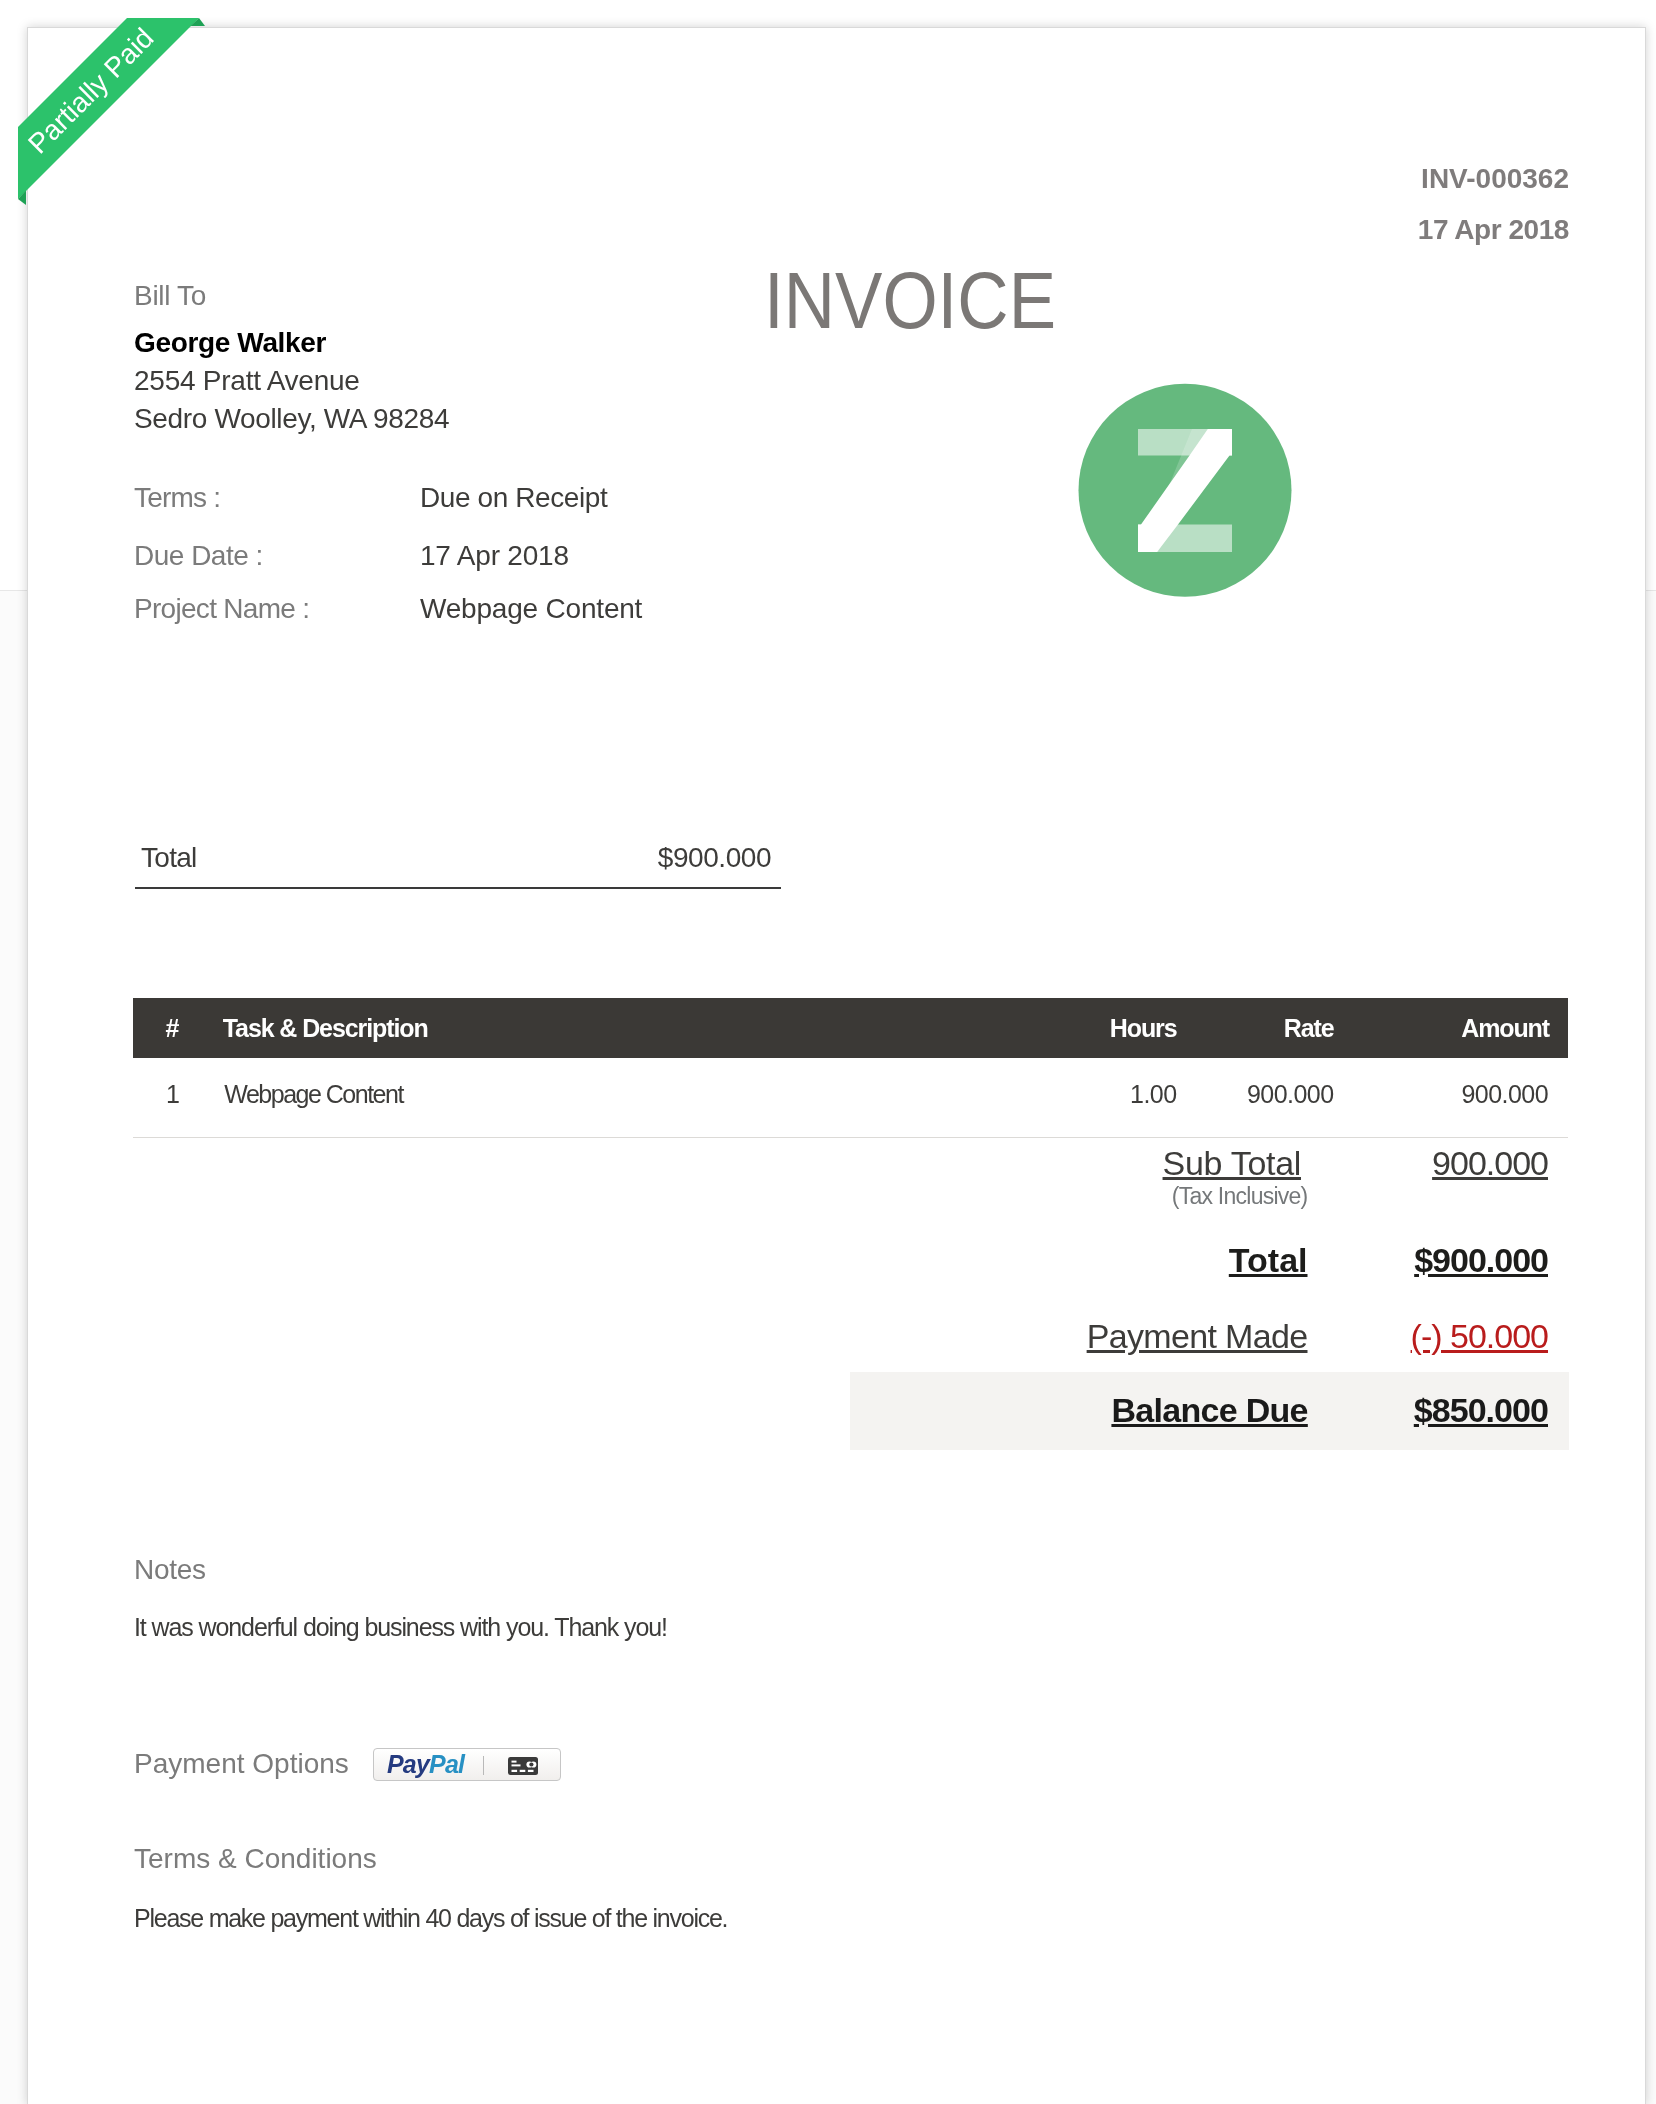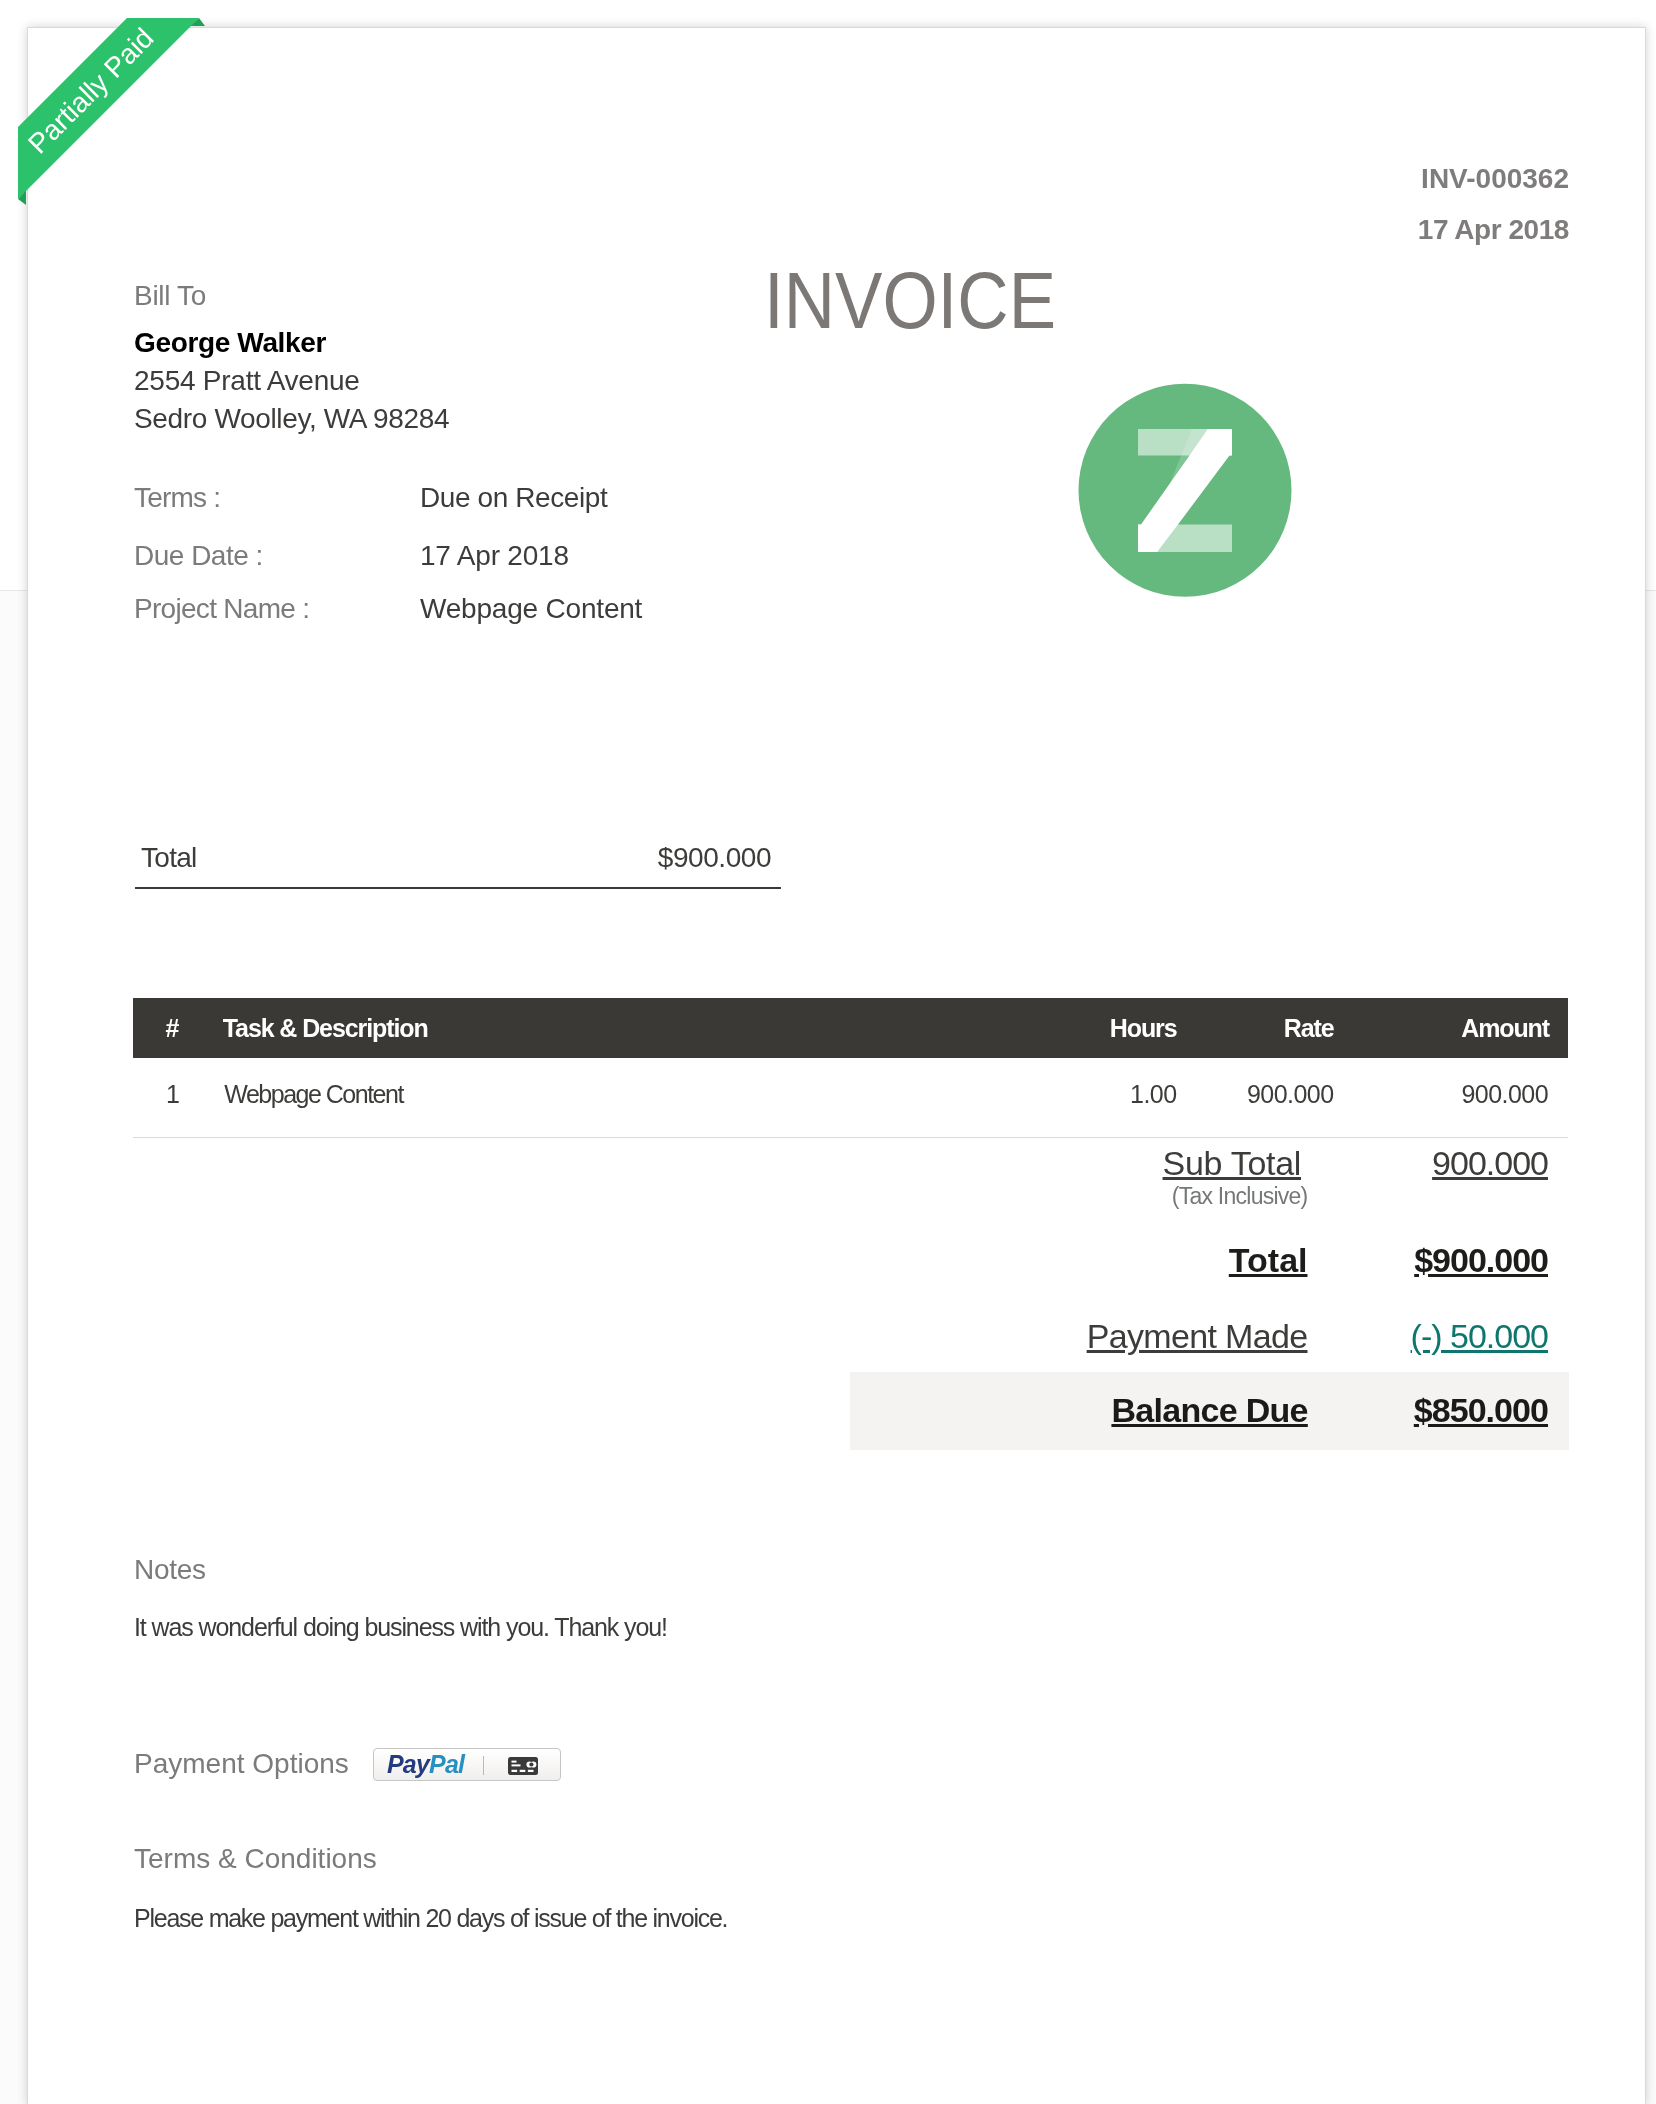--- a/index.html
+++ b/index.html
@@ -11,21 +11,21 @@
           border:1px solid #d9d9d9; box-shadow:0 0 10px rgba(0,0,0,0.18); }
   .abs { position:absolute; white-space:nowrap; }
   .f28 { font-size:28px; line-height:28px; }
   .f26 { font-size:34px; line-height:26px;text-decoration:underline; }
   .f25 { font-size:25px; line-height:25px; }
   .f23 { font-size:23px; line-height:23px; }
   .b { font-weight:bold; }
   .grey { color:#7b7b7b; }
   .dark { color:#3d3c3a; }
   .blue { color:#000000; }
-  .red { color:#0f766e; }
+  .red { color:#b91c1c; }
   .white { color:#ffffff; }
   .r { text-align:left; }
 </style>
 </head>
 <body>
 <div id="bgline"></div>
 <div class="mgn" style="left:0; top:591px; width:27px; height:1513px;"></div>
 <div class="mgn" style="left:1646px; top:591px; width:10px; height:1513px;"></div>
 <div id="page">
 
@@ -103,21 +103,21 @@
       <circle cx="21.5" cy="7.5" r="3.1" fill="#fff"></circle>
       <circle cx="25.3" cy="7.5" r="3.1" fill="#fff"></circle>
       <circle cx="23.4" cy="7.5" r="2.1" fill="#3a3a3a"></circle>
       <rect x="3.5" y="12.8" width="5.6" height="2.2" fill="#fff"></rect>
       <rect x="11.7" y="12.8" width="5.6" height="2.2" fill="#fff"></rect>
       <rect x="19.9" y="12.8" width="5.6" height="2.2" fill="#fff"></rect>
     </svg>
   </div>
 
   <div class="abs f28 grey" style="left:106px; top:1816.9px;">Terms &amp; Conditions</div>
-  <div class="abs f25 dark" style="left:106px; top:1878.2px; letter-spacing:-1.25px;">Please make payment within 20 days of issue of the invoice.</div>
+  <div class="abs f25 dark" style="left:106px; top:1878.2px; letter-spacing:-1.25px;">Please make payment within 40 days of issue of the invoice.</div>
 </div>
 
 <svg class="abs" style="left:0; top:0; position:absolute;" width="212" height="212" viewBox="0 0 212 212">
   <polygon points="127,18 199,18 18,199 18,127" fill="#2cc26b"></polygon>
   <polygon points="199,18 205,26 190.5,26" fill="#1ea155"></polygon>
   <polygon points="18,199 26,205 26,190.5" fill="#1ea155"></polygon>
   <g transform="translate(90.5,90.5) rotate(-45)">
     <text x="0" y="10" text-anchor="middle" font-size="28" fill="#ffffff" font-family="Liberation Sans,sans-serif">Partially Paid</text>
   </g>
 </svg>

